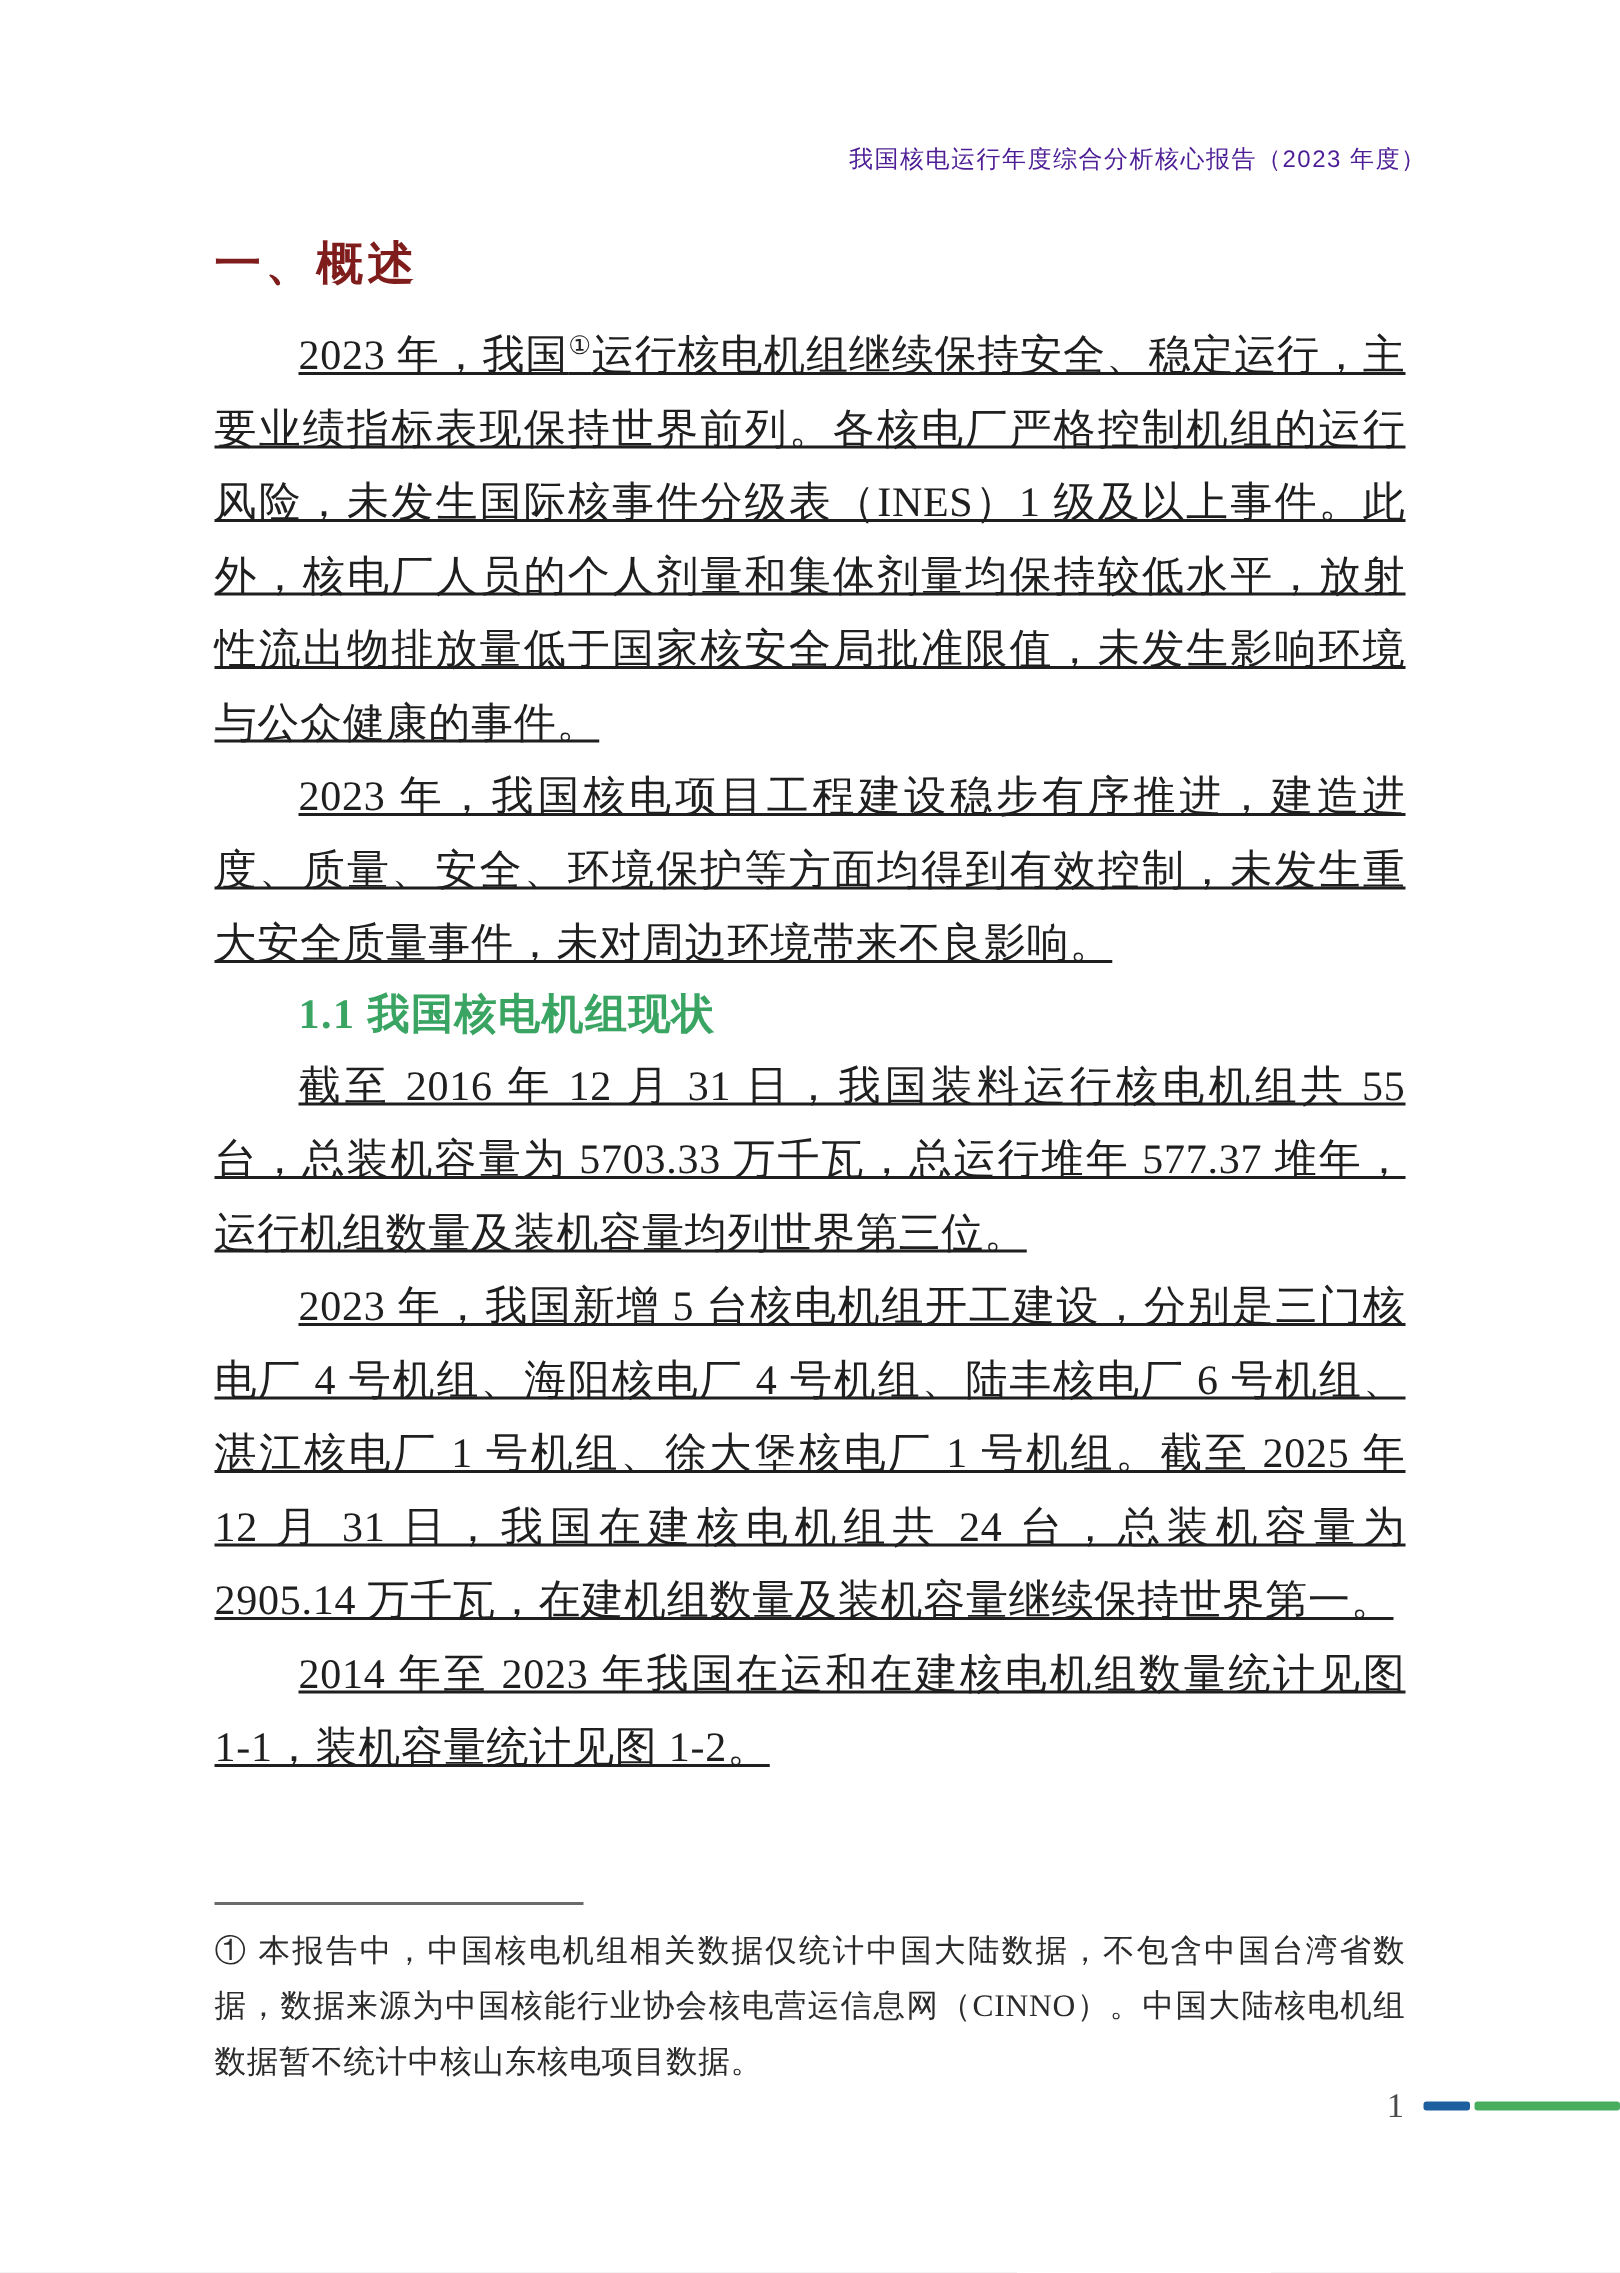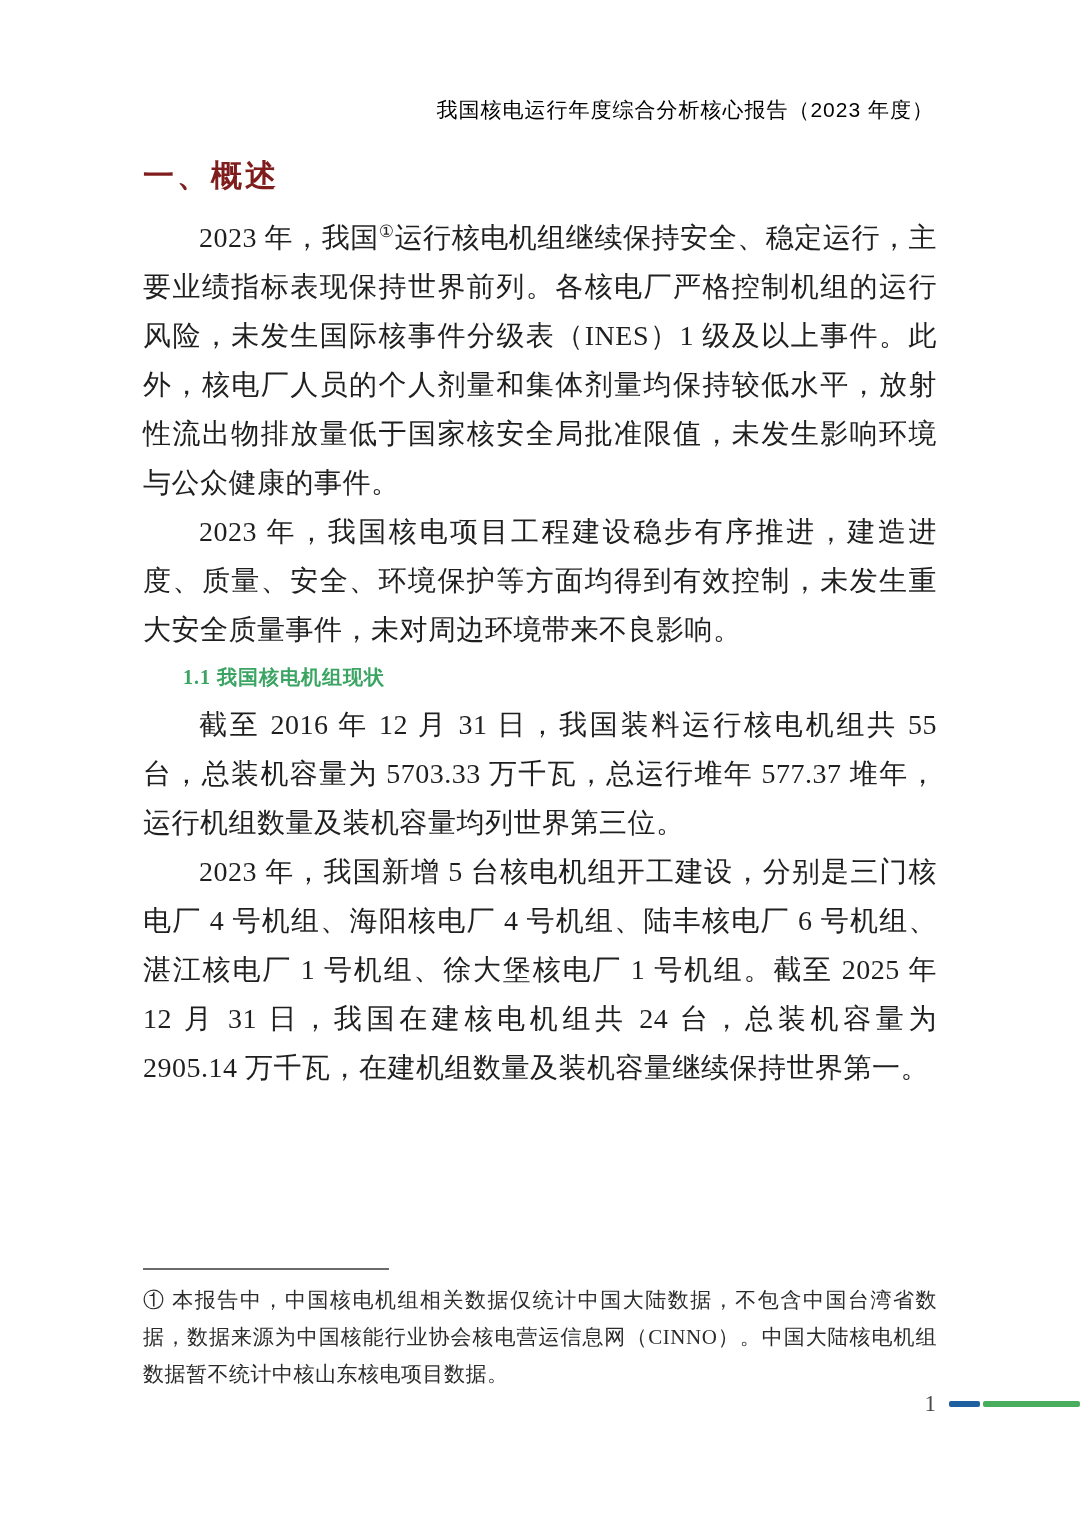--- a/index.html
+++ b/index.html
@@ -12,24 +12,24 @@
     width: 1080px;
     height: 1515px;
     background: #ffffff;
     overflow: hidden;
     font-family: "Liberation Serif", "DejaVu Serif", serif;
   }
   
   .running-header {
     position: absolute;
     top: 96px;
-    right: 146px;
+    right: 129px;
     font-family: "Liberation Sans", "DejaVu Sans", sans-serif;
-    font-size: 21px;
-    color: #000000;
+    font-size: 16px;
+    color: #4c1d95;
     letter-spacing: 1px;
     white-space: nowrap;
   }
   
   .content {
     position: absolute;
     left: 143px;
     top: 155px;
     width: 794px;
   }
@@ -42,29 +42,30 @@
     letter-spacing: 3px;
   }
   .body-para {
     margin: 0;
     font-size: 28px;
     line-height: 49px;
     color: #1f1f1f;
     text-align: justify;
     text-indent: 2em;
     letter-spacing: 0.5px;
+    text-decoration: underline;
   }
   .ref-sup {
     font-size: 17px;
     vertical-align: super;
     line-height: 0;
   }
   .subsection-heading {
     margin: 0;
-    font-size: 20px;
+    font-size: 28px;
     line-height: 46px;
     font-weight: 600;
     color: #3aa463;
     text-indent: 2em;
     letter-spacing: 1px;
   }
   
   .footnote {
     position: absolute;
     left: 143px;
@@ -129,20 +130,21 @@
     <p class="body-para"><span>2023 年，我国</span><sup class="ref-sup">①</sup><span>运行核电机组继续保持安全、稳定运行，主要业绩指标表现保持世界前列。各核电厂严格控制机组的运行风险，未发生国际核事件分级表（INES）1 级及以上事件。此外，核电厂人员的个人剂量和集体剂量均保持较低水平，放射性流出物排放量低于国家核安全局批准限值，未发生影响环境与公众健康的事件。</span></p>
 
     <p class="body-para">2023 年，我国核电项目工程建设稳步有序推进，建造进度、质量、安全、环境保护等方面均得到有效控制，未发生重大安全质量事件，未对周边环境带来不良影响。</p>
 
     <h2 class="subsection-heading">1.1 我国核电机组现状</h2>
 
     <p class="body-para">截至 2016 年 12 月 31 日，我国装料运行核电机组共 55 台，总装机容量为 5703.33 万千瓦，总运行堆年 577.37 堆年，运行机组数量及装机容量均列世界第三位。</p>
 
     <p class="body-para">2023 年，我国新增 5 台核电机组开工建设，分别是三门核电厂 4 号机组、海阳核电厂 4 号机组、陆丰核电厂 6 号机组、湛江核电厂 1 号机组、徐大堡核电厂 1 号机组。截至 2025 年 12 月 31 日，我国在建核电机组共 24 台，总装机容量为 2905.14 万千瓦，在建机组数量及装机容量继续保持世界第一。</p>
 
+    <p class="body-para">2014 年至 2023 年我国在运和在建核电机组数量统计见图 1-1，装机容量统计见图 1-2。</p>
 
   </div>
 
   <div class="footnote">
     <div class="footnote-rule"></div>
     <p class="footnote-text"><span>①</span> <span>本报告中，中国核电机组相关数据仅统计中国大陆数据，不包含中国台湾省数据，数据来源为中国核能行业协会核电营运信息网（CINNO）。中国大陆核电机组数据暂不统计中核山东核电项目数据。</span></p>
   </div>
 
   <div class="page-footer">
     <span class="page-number">1</span>

